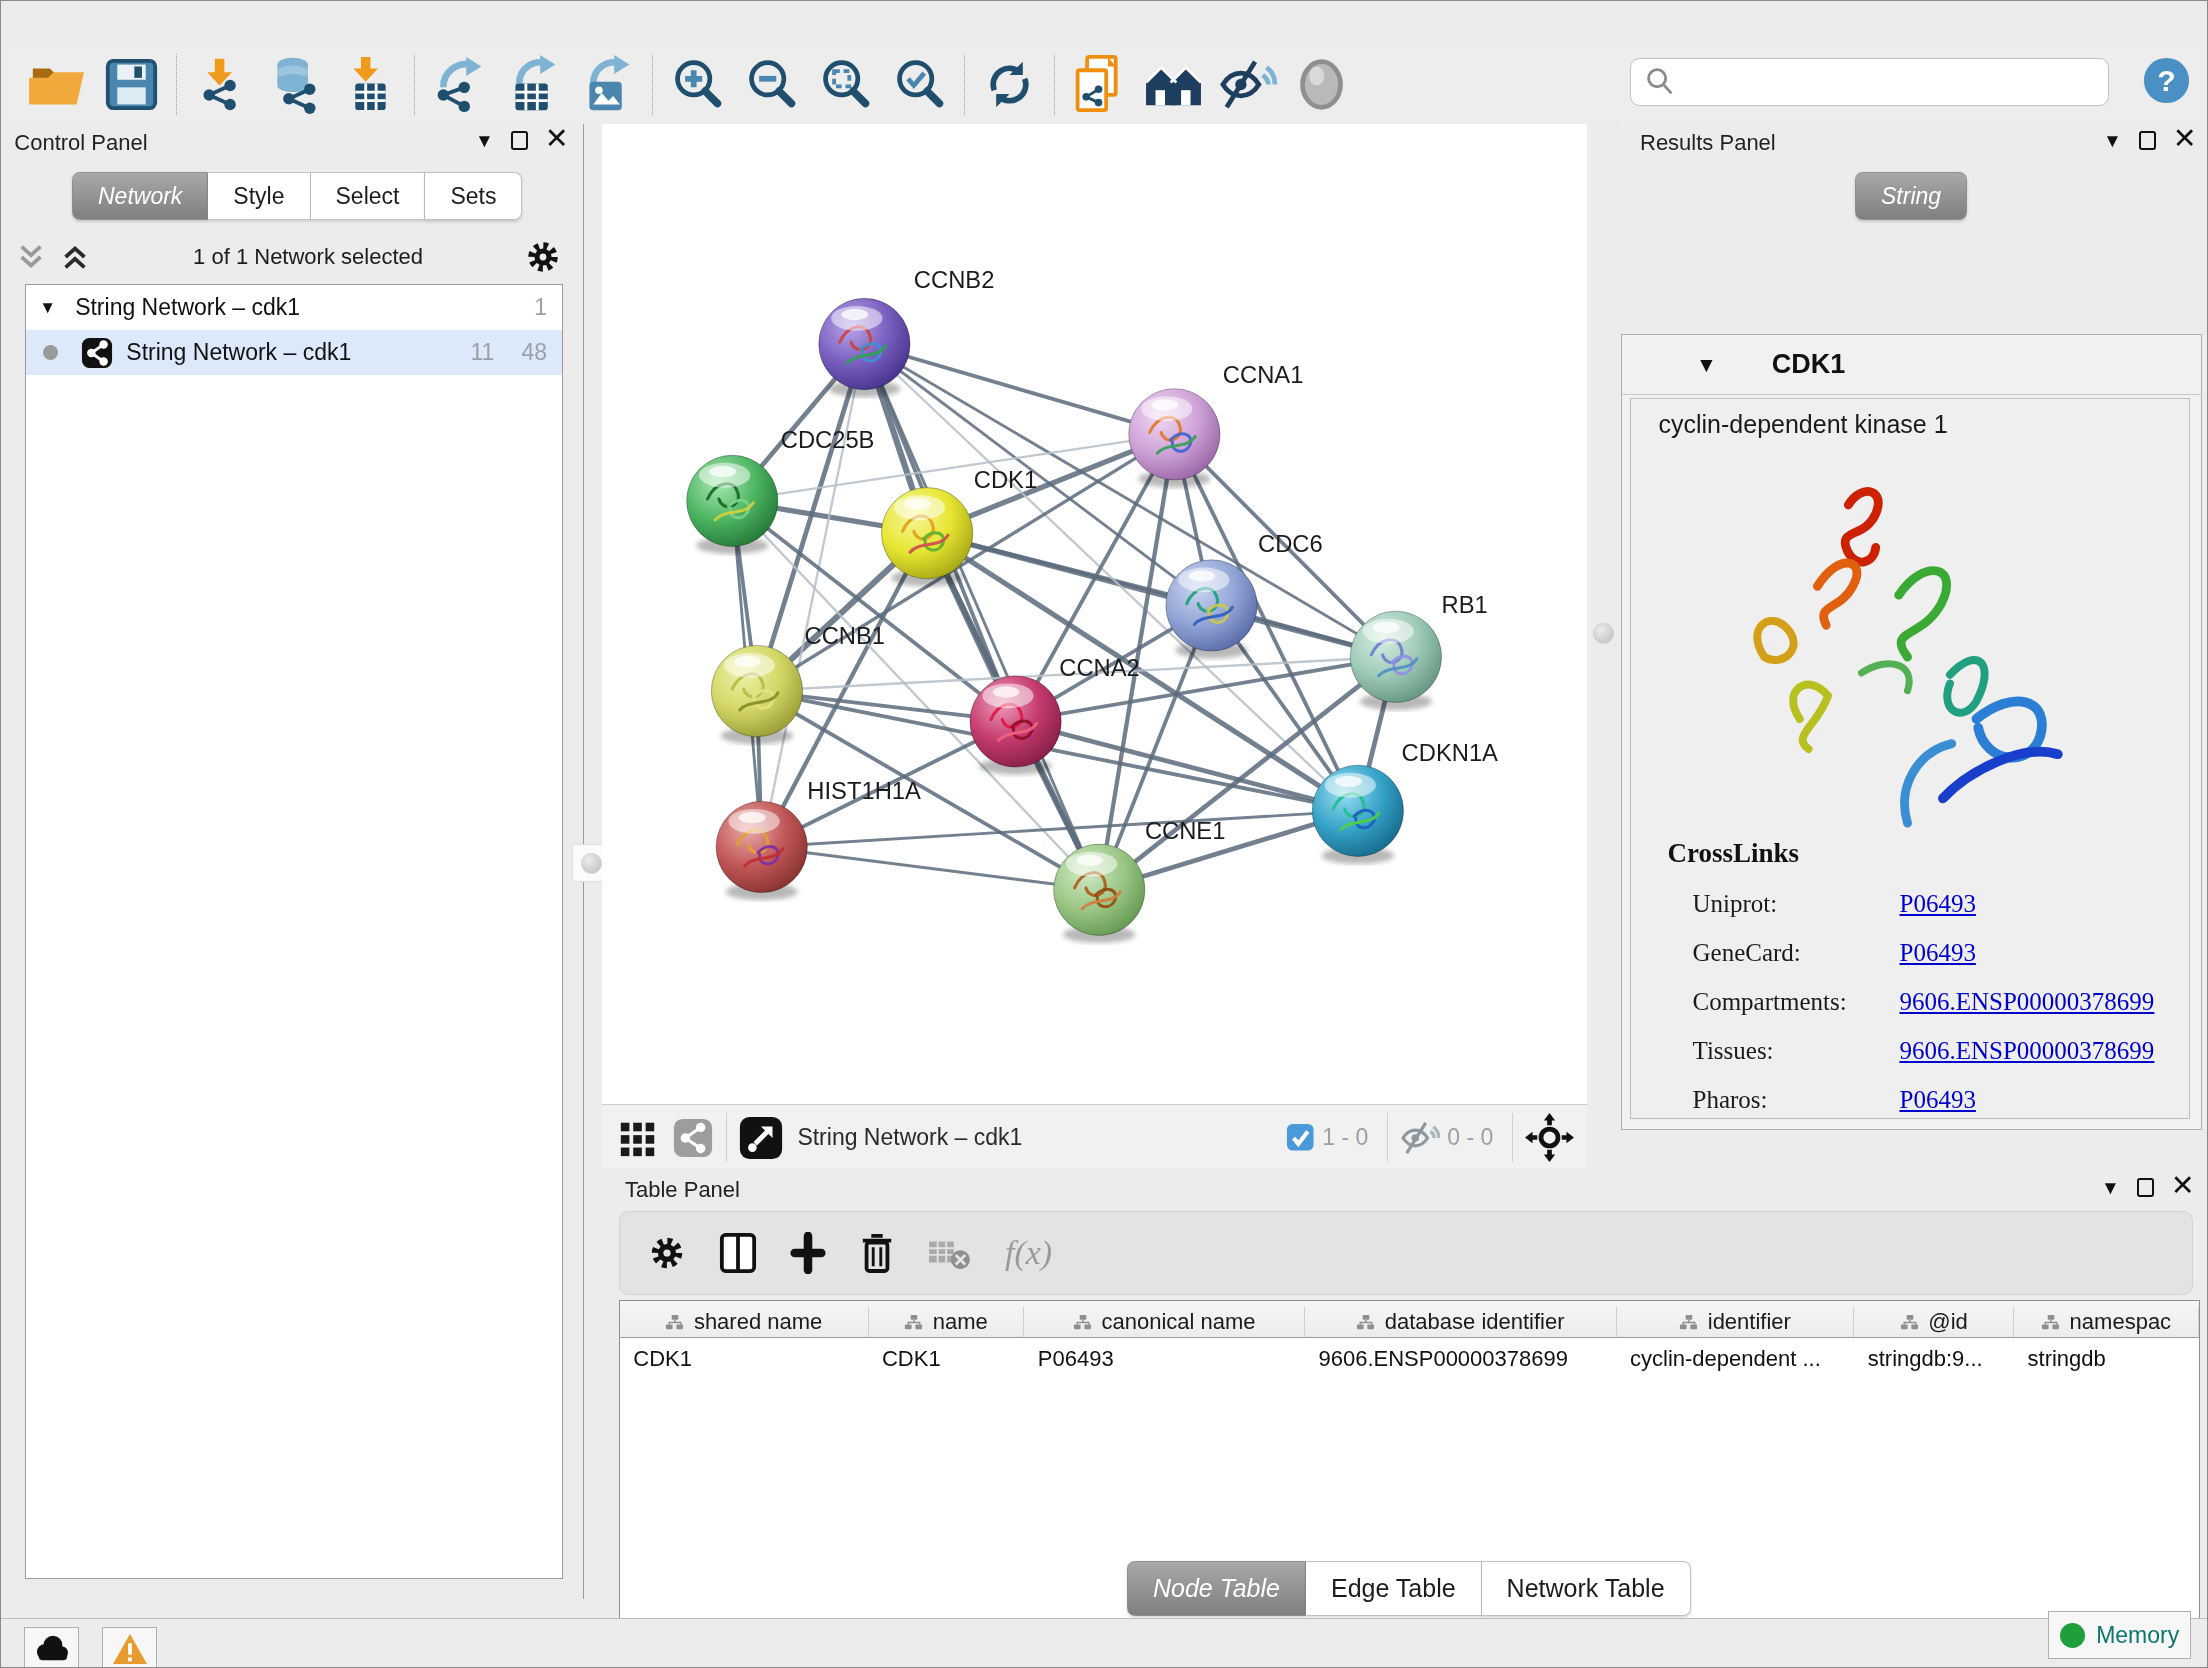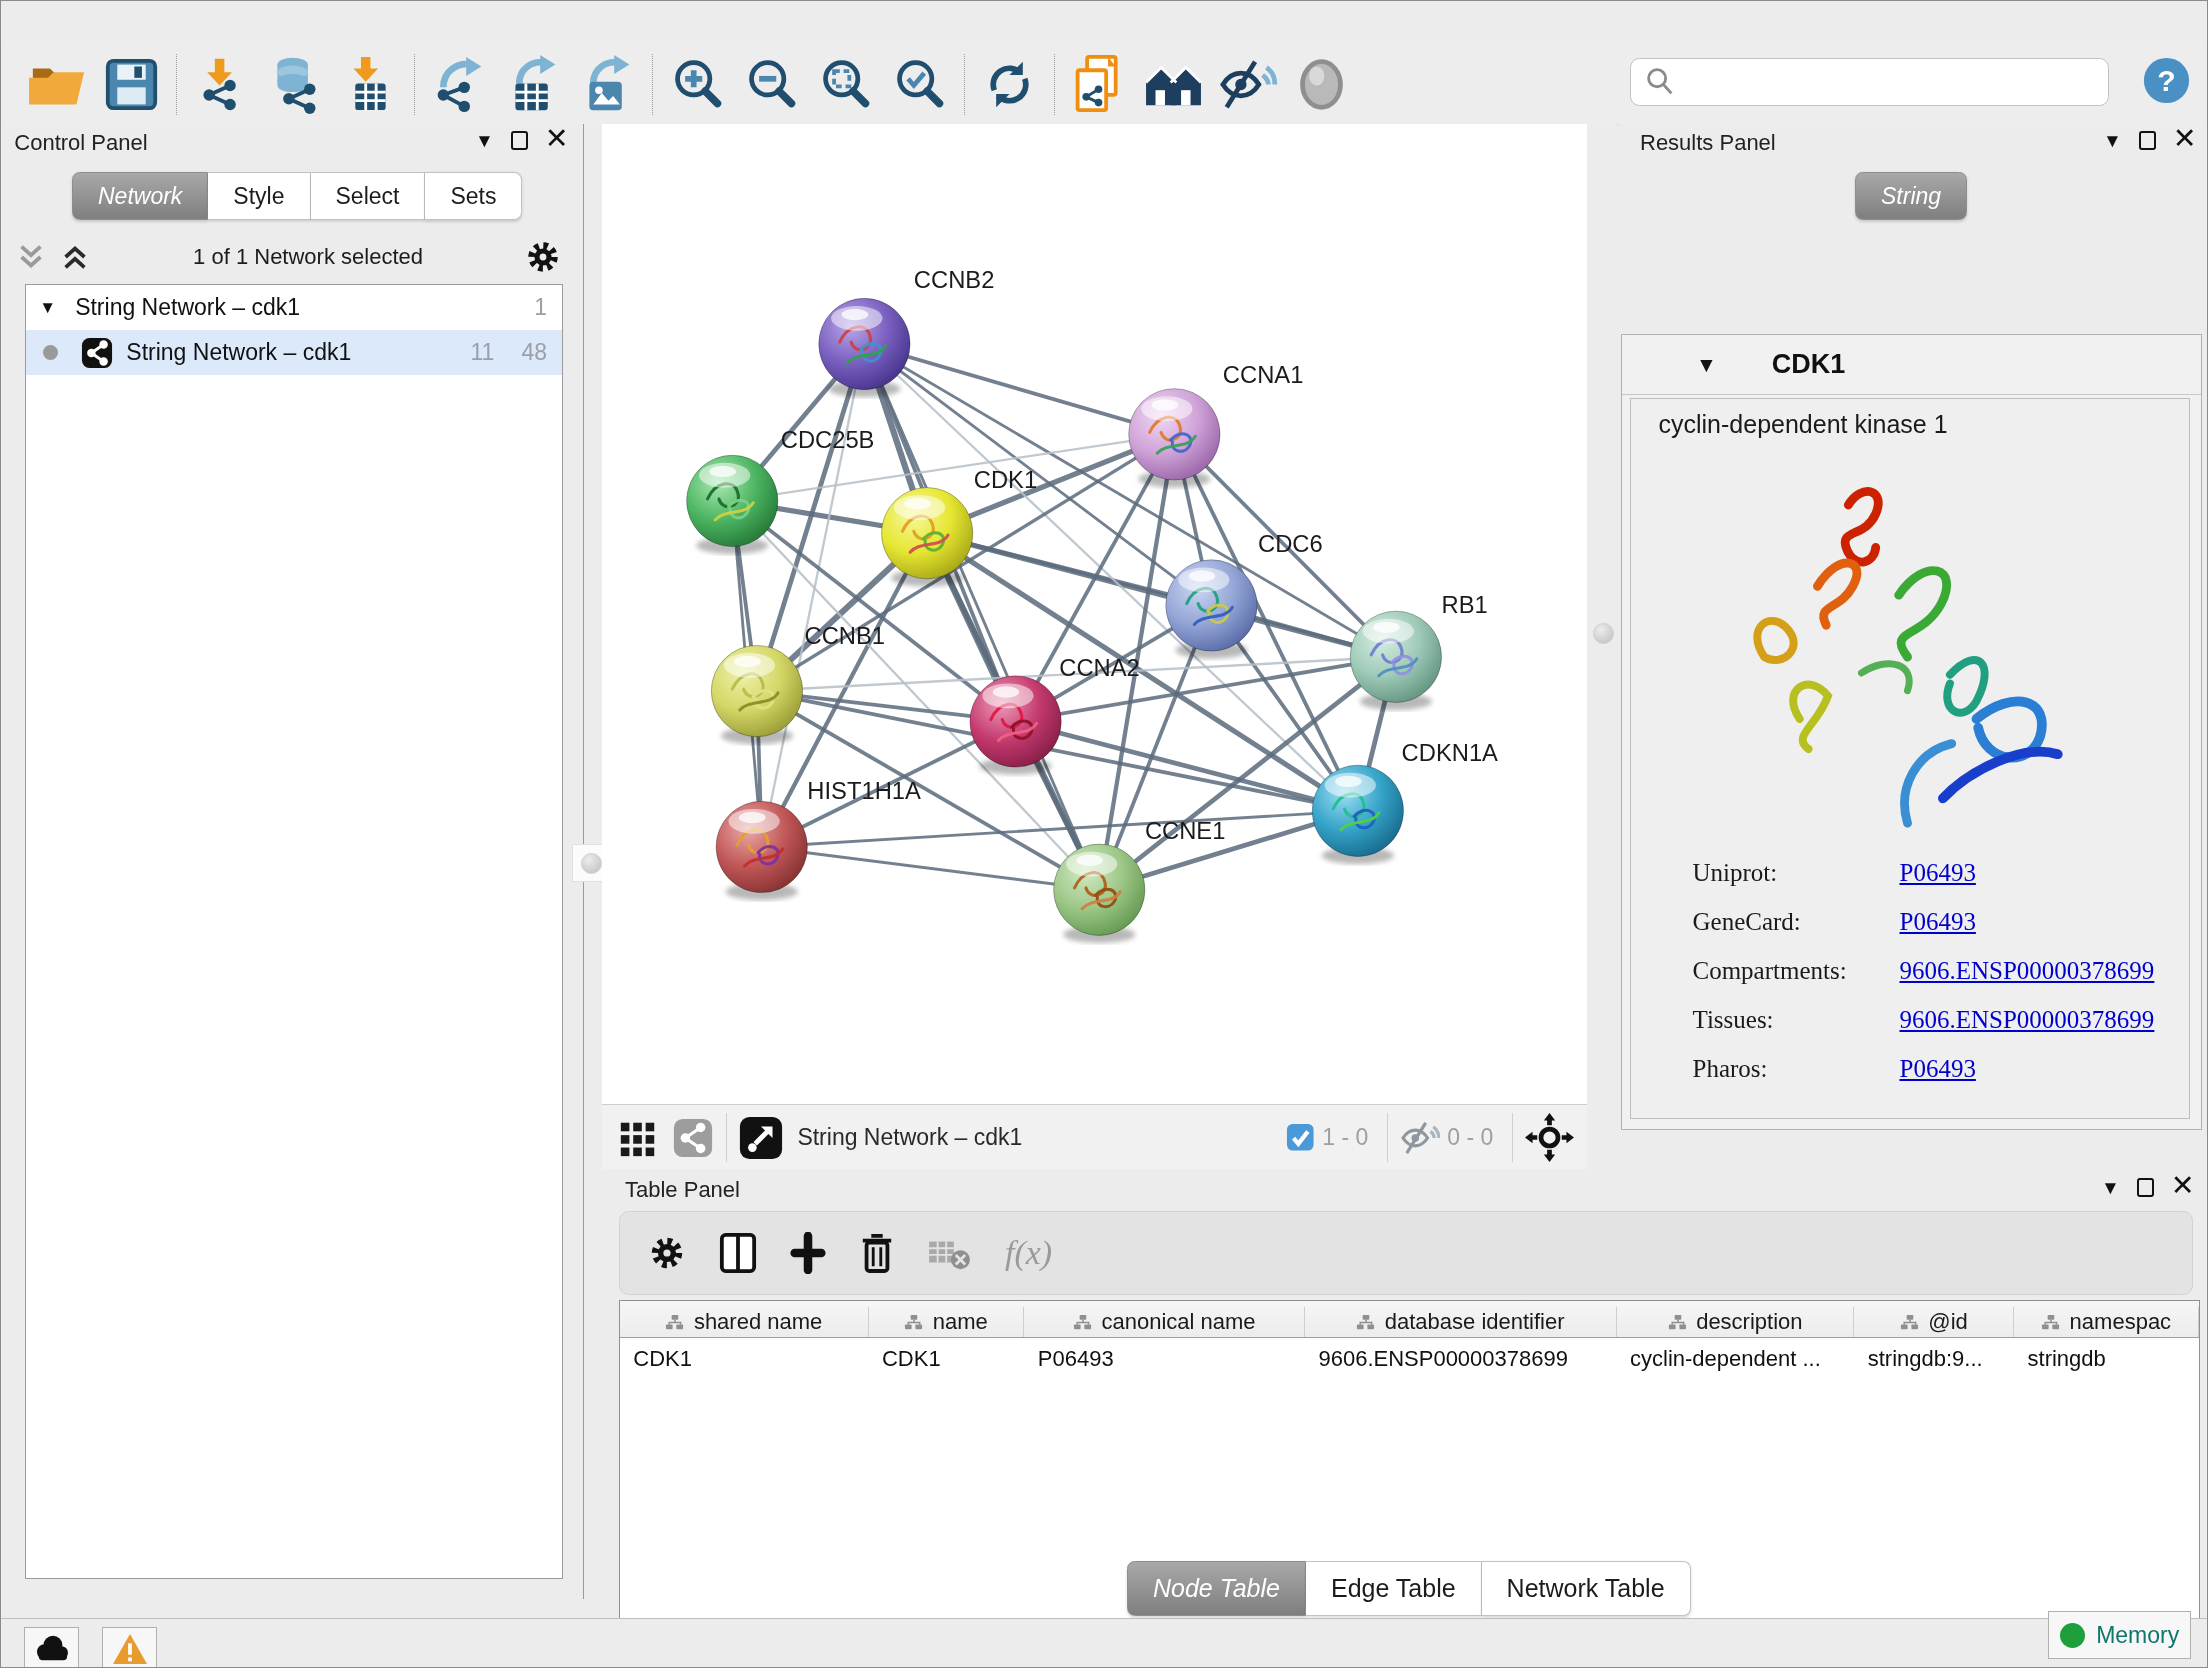--- a/index.html
+++ b/index.html
@@ -610,20 +610,21 @@
             <path d="M130 302 C108 270 140 248 162 276 C150 310 120 322 140 336" stroke="#b8c020" stroke-width="9"></path>
             <path d="M242 162 C272 118 312 130 290 172 C268 212 228 200 252 232" stroke="#3aaa35" stroke-width="10"></path>
             <path d="M200 250 C230 230 262 240 252 270" stroke="#55b055" stroke-width="8"></path>
             <path d="M300 252 C332 218 352 240 330 282 C314 308 288 292 300 262" stroke="#20a080" stroke-width="9"></path>
             <path d="M330 302 C372 268 414 280 402 322 C390 358 340 352 332 312" stroke="#2a7fd4" stroke-width="11"></path>
             <path d="M292 392 C322 360 382 330 422 342" stroke="#1a3ecc" stroke-width="11"></path>
             <path d="M252 420 C240 380 262 340 302 330" stroke="#3a8fd4" stroke-width="10"></path>
           </g>
         </svg>
         <div class="crosslinks">
+          <div class="cl-title">CrossLinks</div>
           <div id="cl-rows">
               <div class="cl-row">
                 <span class="cl-label">Uniprot:</span>
                 <span class="cl-link">P06493</span>
               </div>
               <div class="cl-row">
                 <span class="cl-label">GeneCard:</span>
                 <span class="cl-link">P06493</span>
               </div>
               <div class="cl-row">
@@ -725,21 +726,21 @@
             </svg>
             <span>database identifier</span>
           </div>
           <div class="g-th" style="width: 238px;">
             <svg width="19" height="19" viewBox="0 0 20 20">
               <rect x="7" y="2" width="7" height="5" rx="1" fill="#8f8f8f"></rect>
               <rect x="1" y="12" width="7" height="5" rx="1" fill="#8f8f8f"></rect>
               <rect x="12" y="12" width="7" height="5" rx="1" fill="#8f8f8f"></rect>
               <path d="M10.5 7v3M4.5 12v-2h12v2" stroke="#8f8f8f" stroke-width="1.6" fill="none"></path>
             </svg>
-            <span>description</span>
+            <span>identifier</span>
           </div>
           <div class="g-th" style="width: 160px;">
             <svg width="19" height="19" viewBox="0 0 20 20">
               <rect x="7" y="2" width="7" height="5" rx="1" fill="#8f8f8f"></rect>
               <rect x="1" y="12" width="7" height="5" rx="1" fill="#8f8f8f"></rect>
               <rect x="12" y="12" width="7" height="5" rx="1" fill="#8f8f8f"></rect>
               <path d="M10.5 7v3M4.5 12v-2h12v2" stroke="#8f8f8f" stroke-width="1.6" fill="none"></path>
             </svg>
             <span>@id</span>
           </div>

